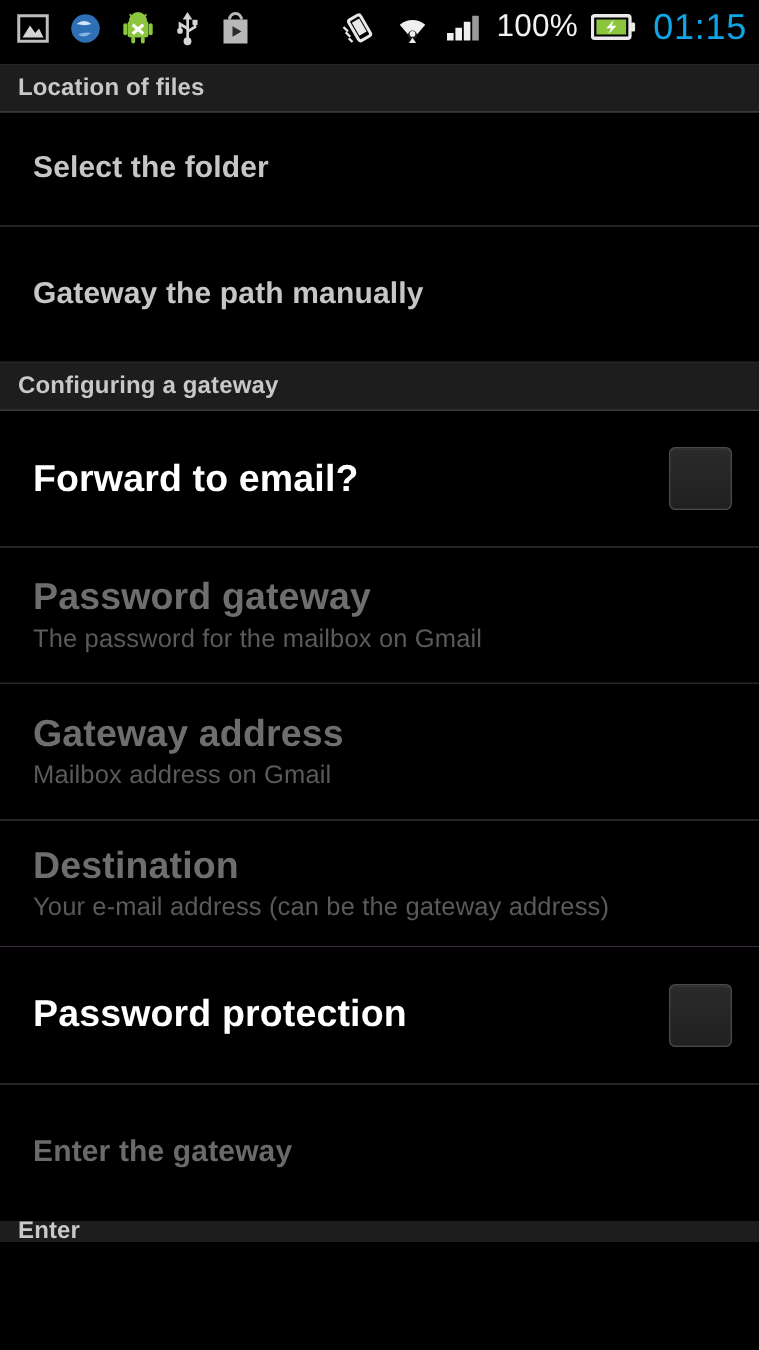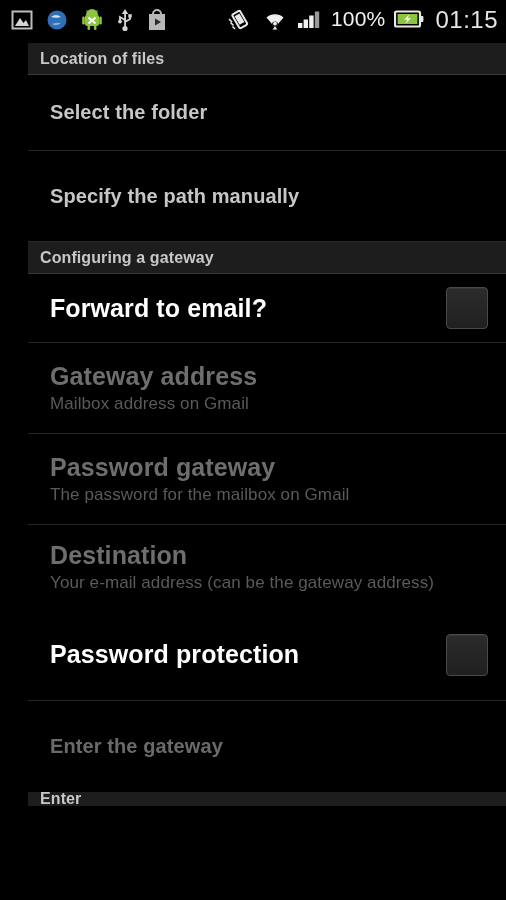--- a/index.html
+++ b/index.html
@@ -40,31 +40,30 @@
   .sb-ico { display: block; }
   .sb-text {
     font-size: 21px;
     color: #f2f2f2;
     font-weight: 400;
     letter-spacing: 0.2px;
     line-height: 1;
   }
   .sb-clock {
     font-size: 24px;
-    color: #e5e5e5;
+    color: #0ea5e9;
     font-weight: 400;
     letter-spacing: 0.5px;
     line-height: 1;
     margin-left: 2px;
   }
 
   
   .list {
     background: #f0abfc;
-    margin-left: 28px;
   }
   .section-header {
     background: #1d1d1d;
     height: 32px;
     display: flex;
     align-items: center;
     padding-left: 12px;
     box-sizing: border-box;
     border-bottom: 1px solid #3a3a3a;
     position: relative;
@@ -242,49 +241,49 @@
   </div>
 
   <div class="row small" style="height:76px">
     <div class="row-texts">
       <span class="row-title">Select the folder</span>
     </div>
   </div>
 
   <div class="row small" style="height:91px">
     <div class="row-texts">
-      <span class="row-title">Specify the path manually</span>
+      <span class="row-title">Gateway the path manually</span>
     </div>
   </div>
 
   <div class="section-header">
     <span class="sh-label">Configuring a gateway</span>
   </div>
 
-  <div class="row" style="height:69px">
+  <div class="row" style="height:91px">
     <div class="row-texts">
       <span class="row-title">Forward to email?</span>
     </div>
     <div class="checkbox"></div>
+  </div>
+
+  <div class="row disabled" style="height:91px">
+    <div class="row-texts">
+      <span class="row-title">Password gateway</span>
+      <span class="row-sub">The password for the mailbox on Gmail</span>
+    </div>
   </div>
 
   <div class="row disabled" style="height:91px">
     <div class="row-texts">
       <span class="row-title">Gateway address</span>
       <span class="row-sub">Mailbox address on Gmail</span>
     </div>
   </div>
 
-  <div class="row disabled" style="height:91px">
-    <div class="row-texts">
-      <span class="row-title">Password gateway</span>
-      <span class="row-sub">The password for the mailbox on Gmail</span>
-    </div>
-  </div>
-
   <div class="row disabled nodiv" style="height:84px">
     <div class="row-texts">
       <span class="row-title">Destination</span>
       <span class="row-sub">Your e-mail address (can be the gateway address)</span>
     </div>
   </div>
 
 
   <div class="row" style="height:92px">
     <div class="row-texts">

